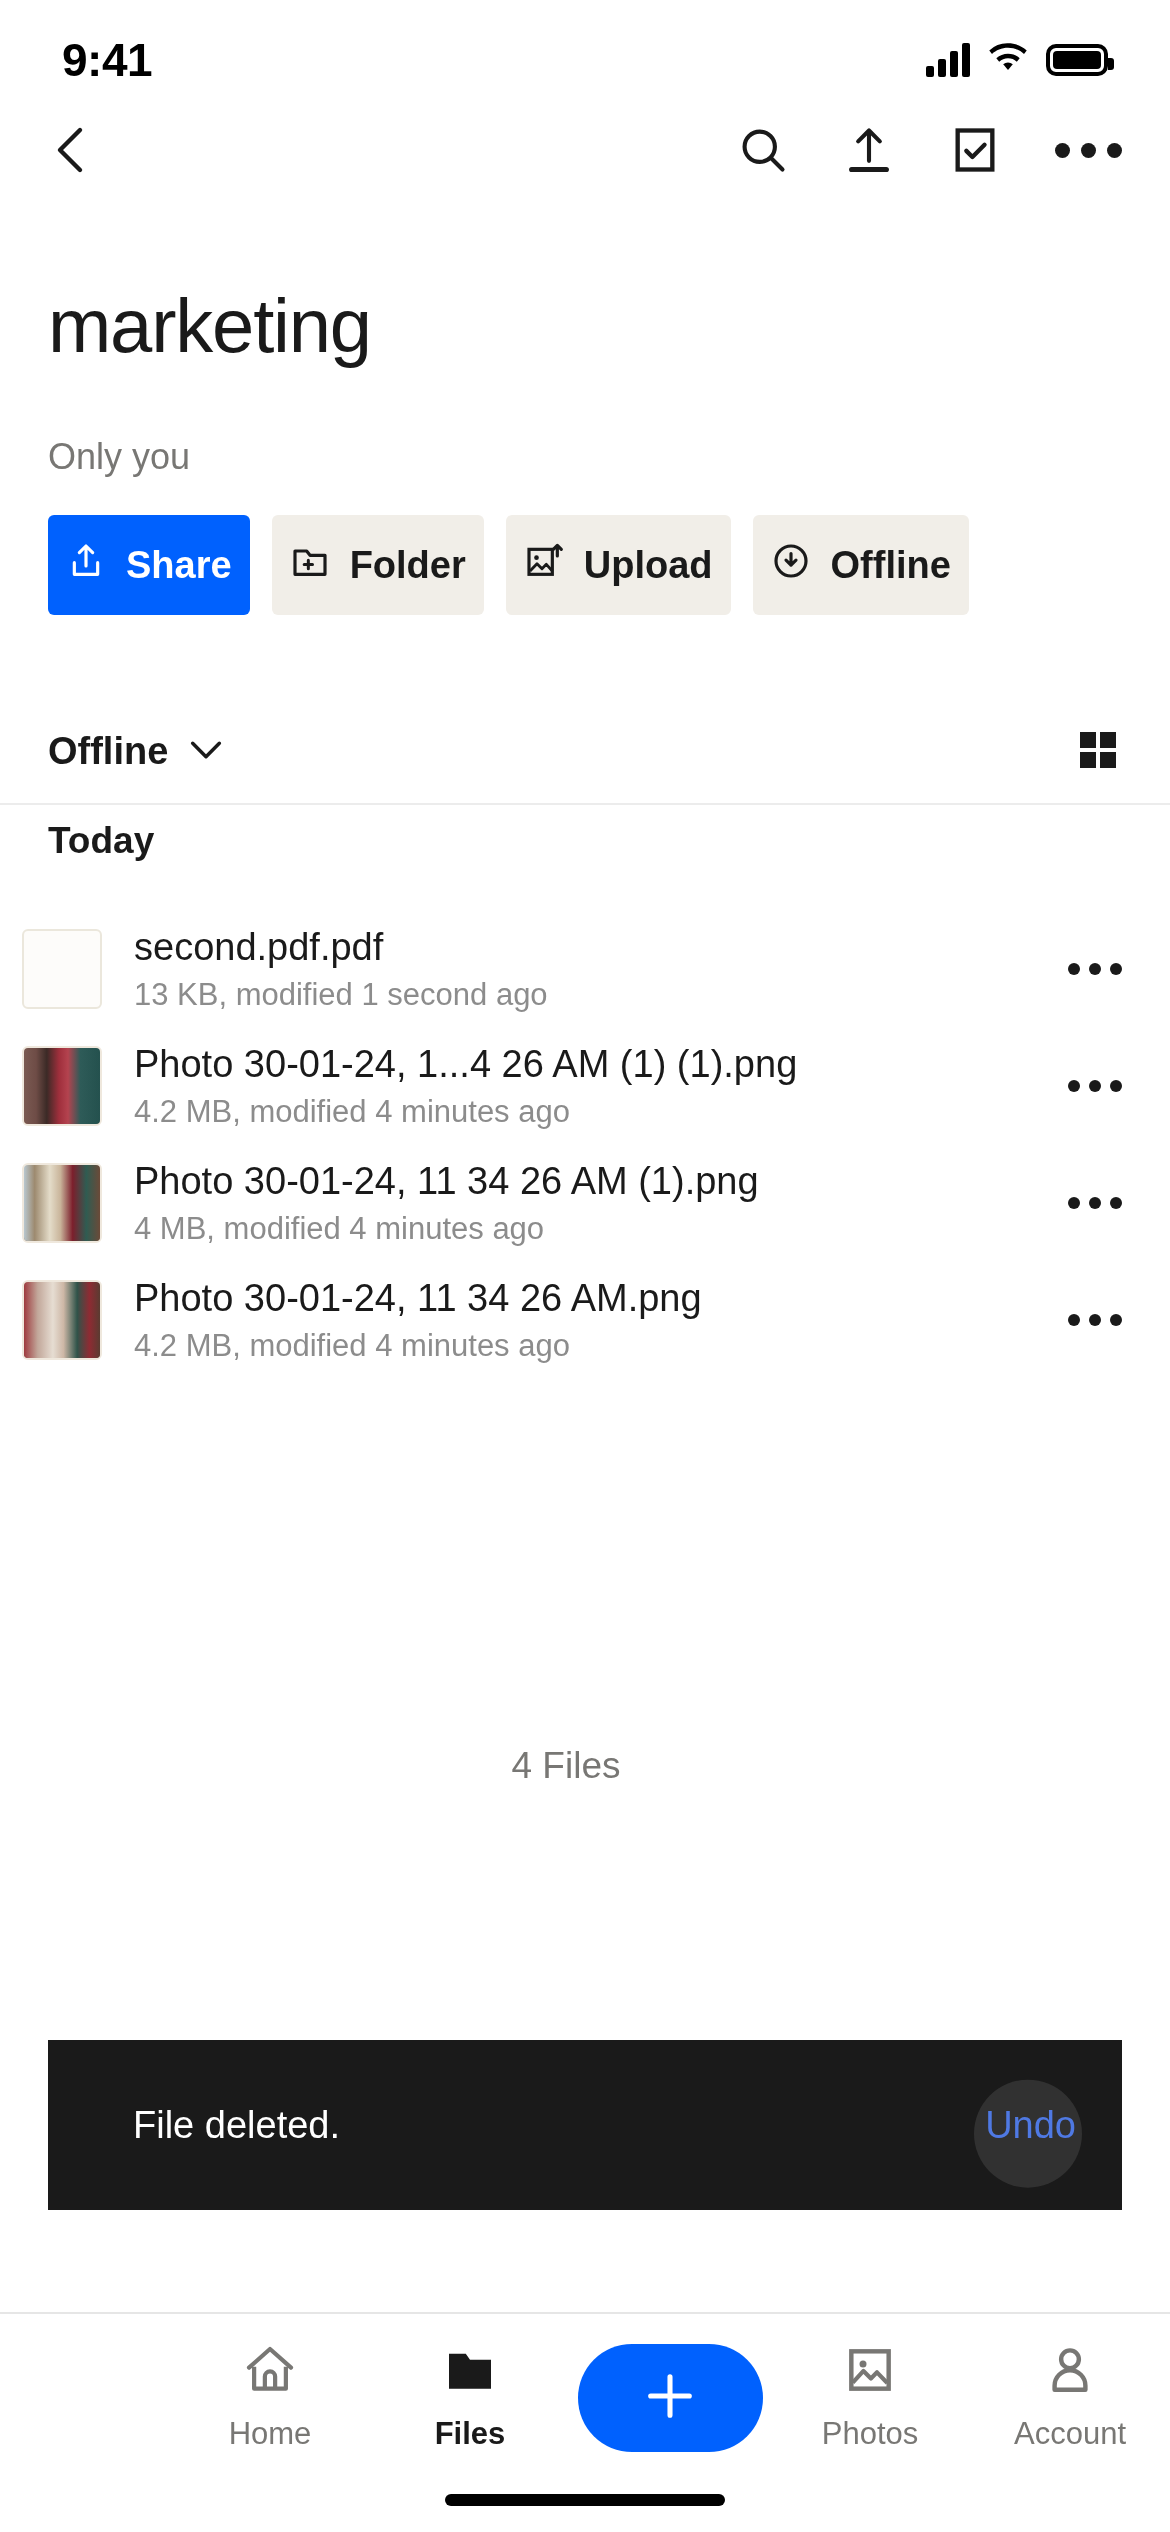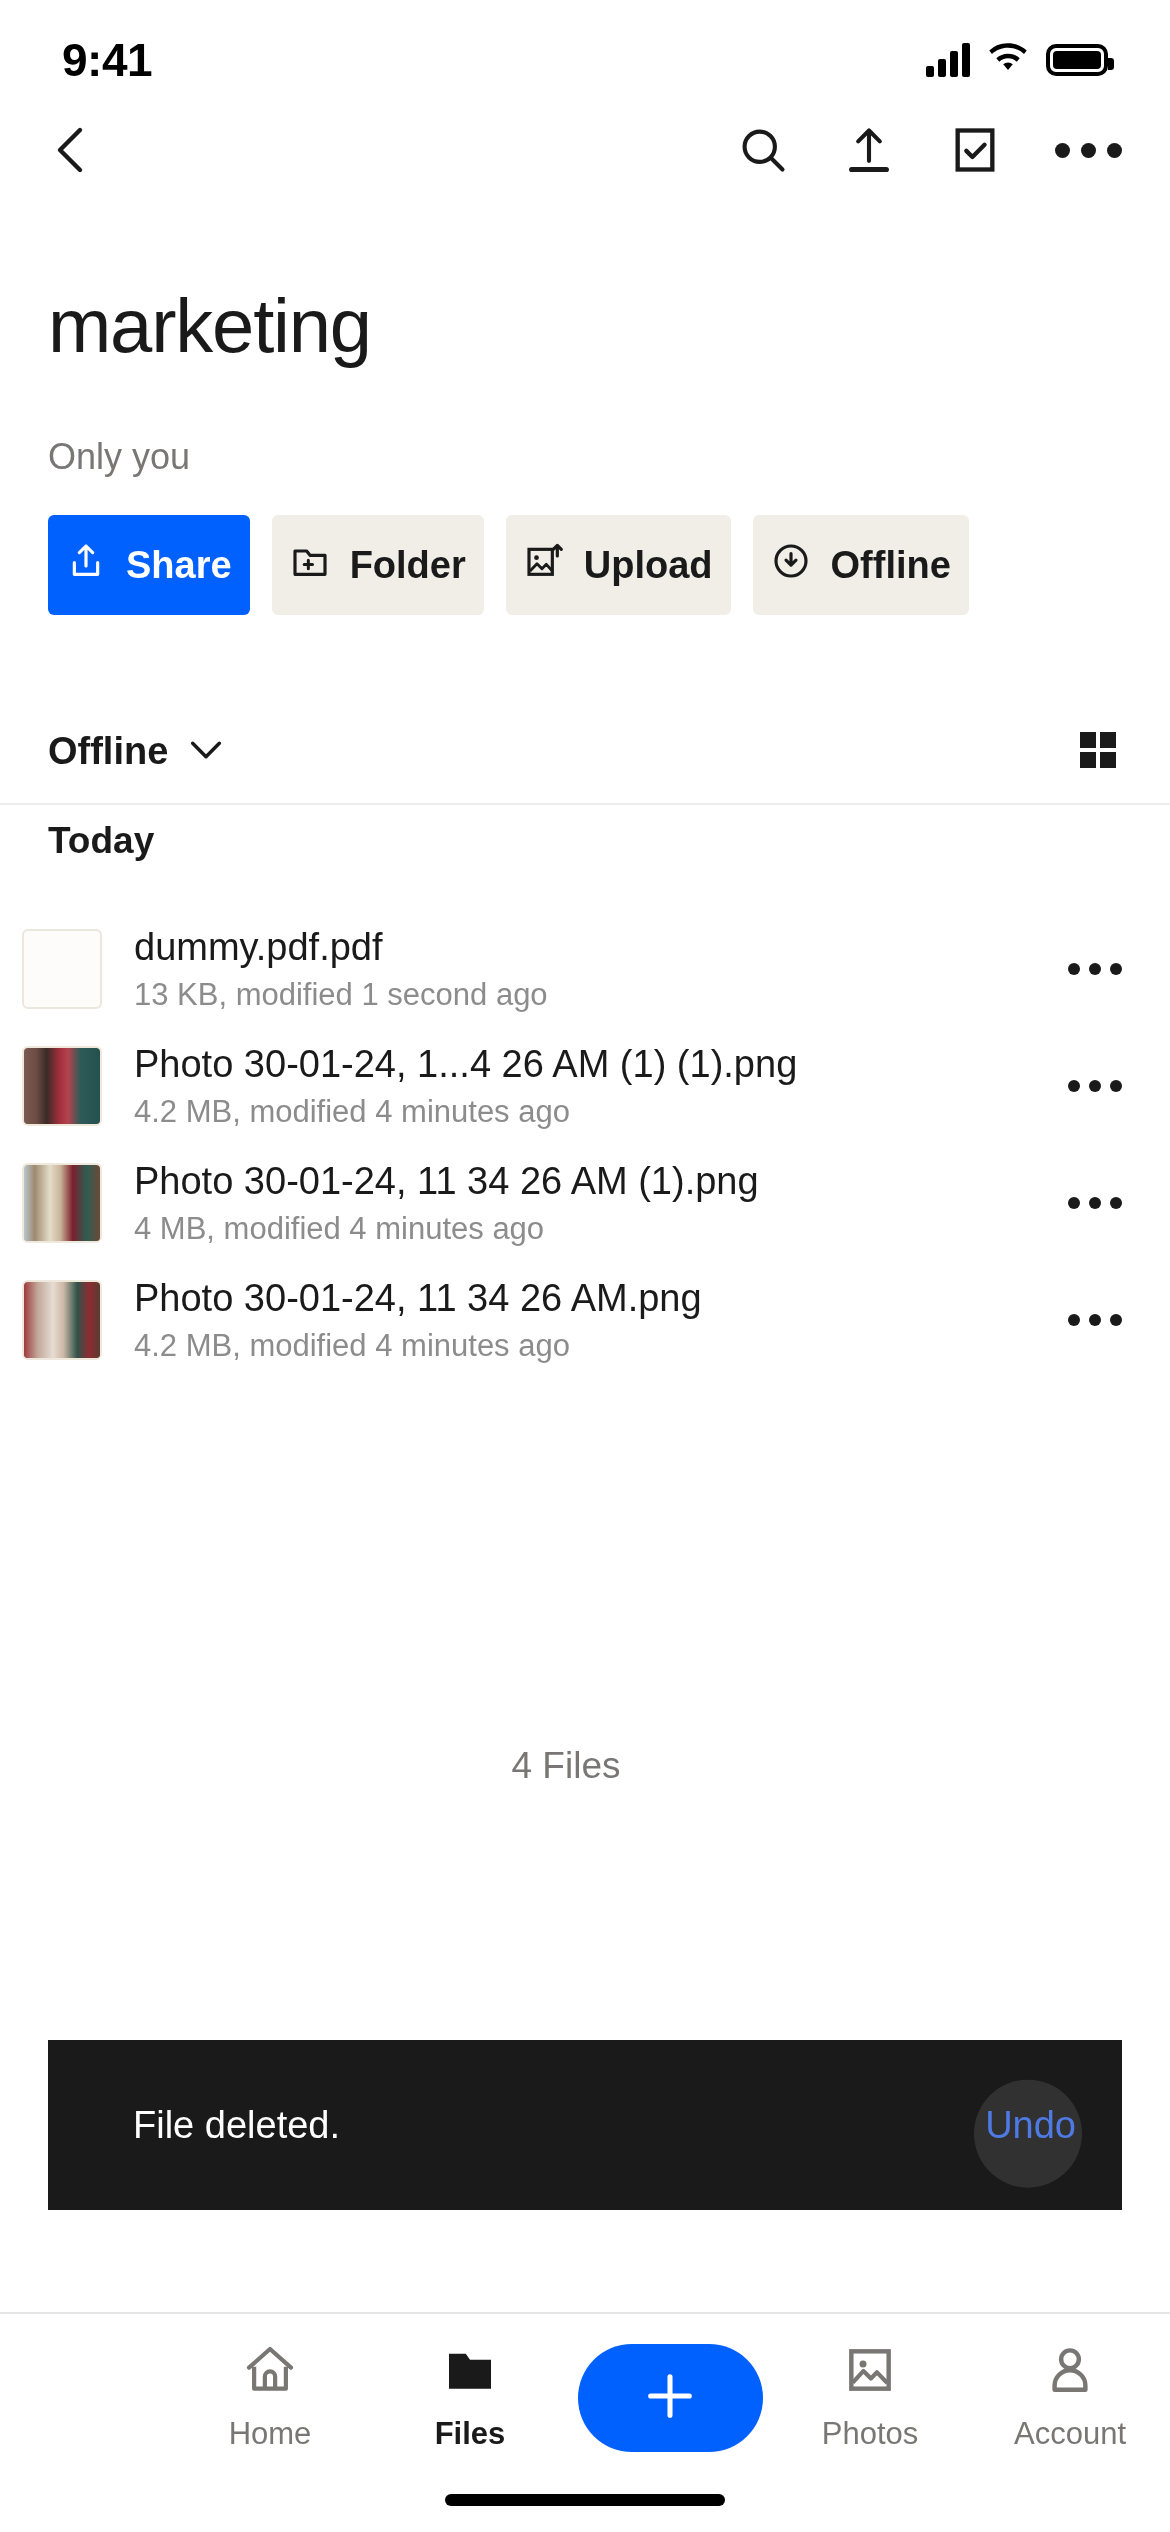--- a/index.html
+++ b/index.html
@@ -279,21 +279,21 @@
     </span>
   </div>
 
   <div class="section-head">Today</div>
 
   <div class="filelist">
 
     <div class="row">
       <div class="thumb"></div>
       <div class="rowtext">
-        <div class="fname">dummy.pdf.pdf</div>
+        <div class="fname">second.pdf.pdf</div>
         <div class="fmeta">13 KB, modified 1 second ago</div>
       </div>
       <div class="rowdots">
         <span class="dots">
             <i></i>
             <i></i>
             <i></i>
           </span>
       </div>
     </div>

